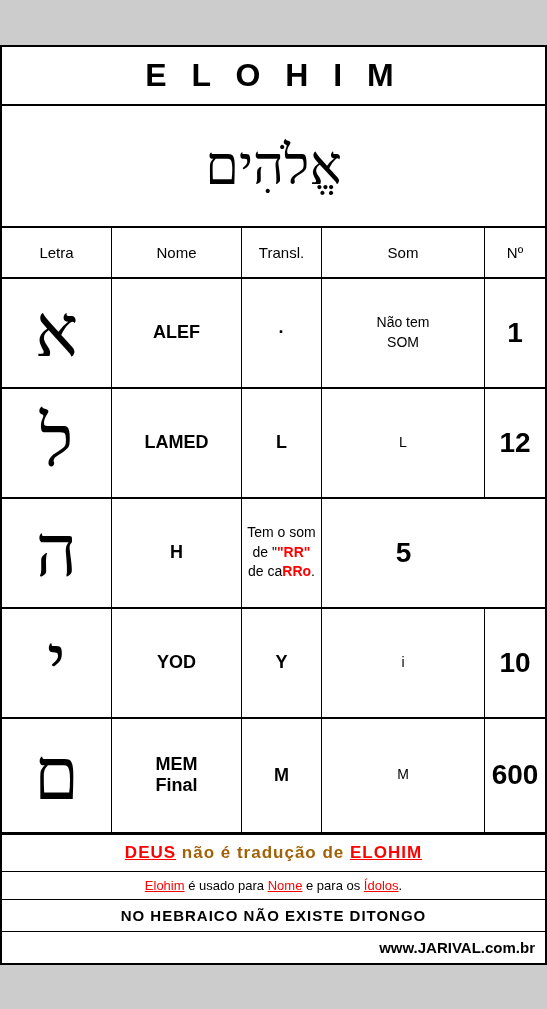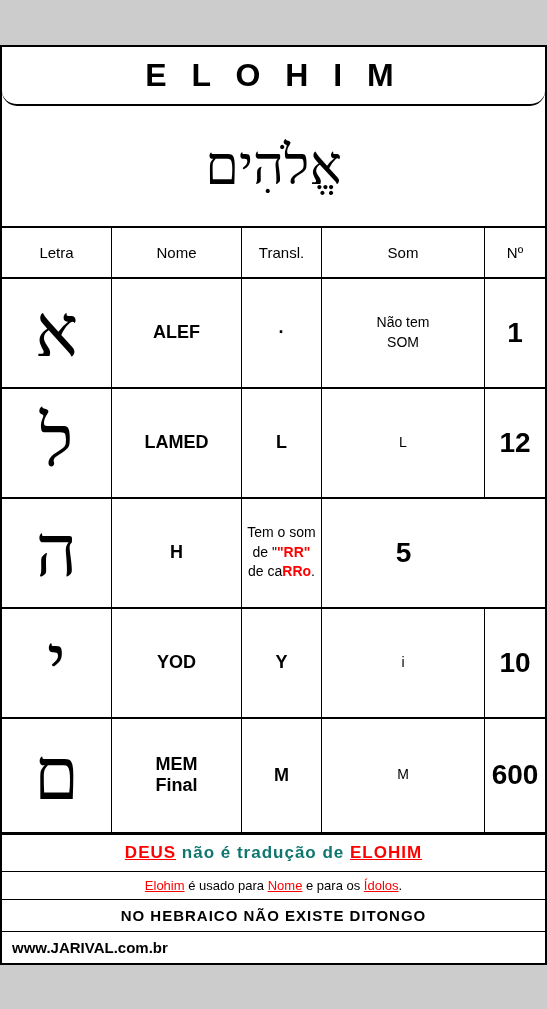--- a/index.html
+++ b/index.html
@@ -13,21 +13,20 @@
     }
     .card {
       width: 547px;
       background: #fff;
       border: 2px solid #000;
     }
     .title-row {
       text-align: center;
       padding: 10px 4px;
       border-bottom: 2px solid #000;
-      border-radius: 15px;
     }
     .title-text {
       font-size: 32px;
       font-weight: bold;
       letter-spacing: 8px;
     }
     .hebrew-row {
       text-align: center;
       padding: 29px 4px;
       border-bottom: 2px solid #000;
@@ -112,24 +111,24 @@
       font-size: 15px;
       font-weight: bold;
       letter-spacing: 1px;
       text-align: center;
       border-bottom: 1px solid #000;
     }
     .footer-row4 {
       padding: 7px 10px;
       font-size: 15px;
       font-weight: bold;
-      text-align: left;
+      text-align: right;
     }
     .red { color: red; text-decoration: underline; }
-    .black { color: #0f766e; }
+    .black { color: #a16207; }
     
     .mem-row {
       min-height: 115px;
     }
   </style>
 </head>
 <body>
 
 <div class="card">
 

